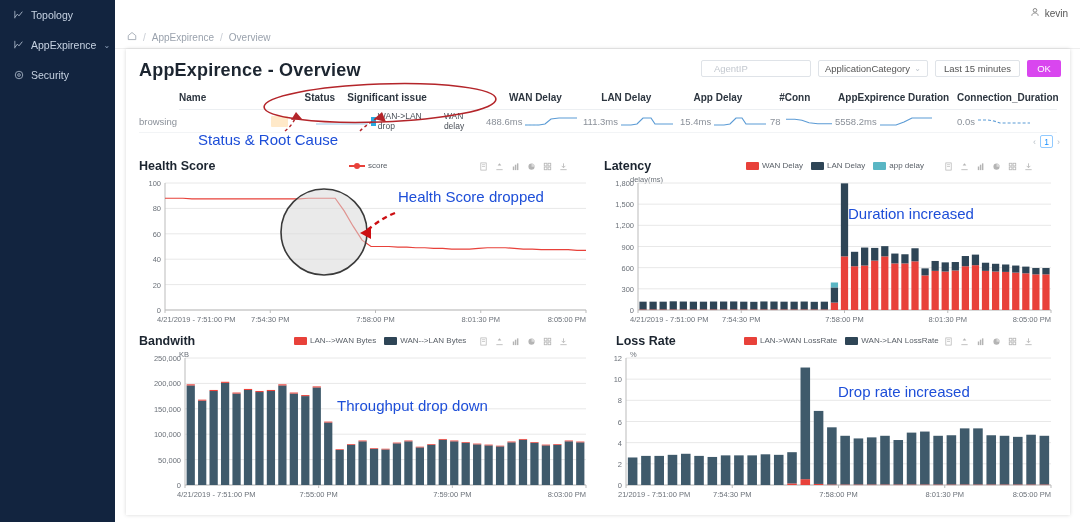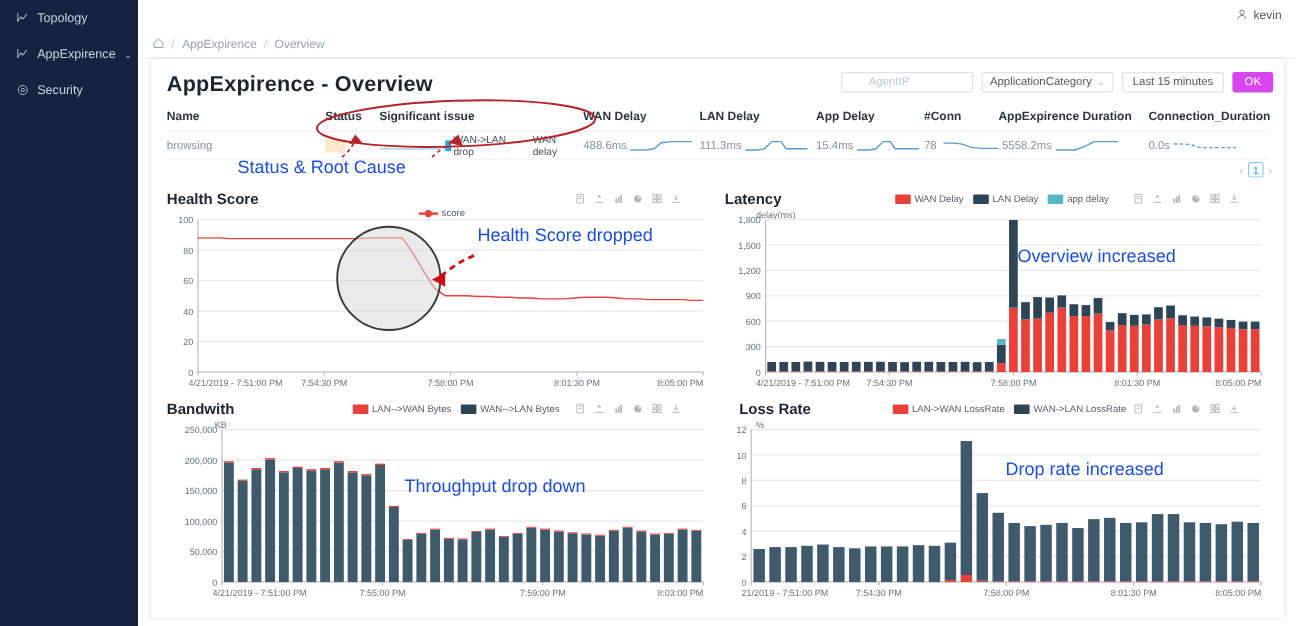--- a/index.html
+++ b/index.html
@@ -46,42 +46,42 @@
     background:#fff; box-shadow:0 0 4px rgba(0,0,0,.16);
   }
   #page-title {
     position:absolute; left:13px; top:11px;
     font-size:18px; font-weight:bold; color:#1c2530; letter-spacing:.2px;
   }
   
   #filters { position:absolute; right:9px; top:11px; display:flex; align-items:center; gap:7px; }
   .f-input {
     width:110px; height:17px; border:1px solid #dfe3e8; border-radius:2px;
-    font-size:9.5px; color:#555; padding:0 22px; background:#fff;
+    font-size:9.5px; color:#555; padding:0 12px; background:#fff;
     font-family:"Liberation Sans", sans-serif;
   }
   .f-input::placeholder { color:#c3c8cf; }
   .f-select {
     width:110px; height:17px; border:1px solid #dfe3e8; border-radius:2px;
     font-size:9.5px; color:#555; padding:0 6px; background:#fff;
     display:flex; align-items:center; justify-content:space-between;
   }
   .f-select .cd { color:#bfc5cd; font-size:8px; }
   .f-time {
     height:17px; border:1px solid #dfe3e8; border-radius:2px; background:#fff;
     font-size:9.5px; color:#555; padding:0 8px; display:flex; align-items:center;
   }
   .f-ok {
     height:17px; width:34px; border-radius:2px; background:#d946ef; color:#fff;
     font-size:9.5px; display:flex; align-items:center; justify-content:center;
   }
   
   #table { position:absolute; left:13px; top:37px; width:918px; }
   .thead, .trow { display:flex; align-items:center; }
-  .thead { height:24px; border-bottom:1px solid #eceff2; }
+  .thead { height:24px; border-bottom:1px solid #eceff2;margin-left:40px; }
   .trow  { height:23px; border-bottom:1px solid #f2f4f6; }
   .th { font-size:10px; font-weight:bold; color:#2d3640; }
   .td { font-size:9.5px; color:#8a9099; display:flex; align-items:center; gap:3px; }
   .c-name  { width:132px; }
   .c-stat  { width:45px; }
   .c-issue { width:170px; }
   .c-wan   { width:97px; }
   .c-lan   { width:97px; }
   .c-app   { width:90px; }
   .c-conn  { width:62px; }
@@ -269,21 +269,21 @@
   </div>
 
   <div id="pager">
     <span>‹</span>
     <span class="pg-num">1</span>
     <span>›</span>
   </div>
 
   <div class="panel" style="left:13px; top:110px; width:455px; height:175px;">
     <div class="p-title" style="position:absolute;left:0;top:0;">Health Score</div>
-    <div class="p-legend" style="left:210px; top:14px;">
+    <div class="p-legend" style="left:210px; top:2px;">
       <span class="lg">
         <i class="dot-line"></i>
         <span>score</span>
       </span>
     </div>
     <div class="p-tools" style="left:340px; top:2px;">
       <span><svg viewBox="0 0 10 10" width="9" height="9">
             <rect x="2" y="1" width="6" height="8" fill="none" stroke="#777" stroke-width=".8"></rect>
             <line x1="3.3" y1="3" x2="6.7" y2="3" stroke="#777" stroke-width=".7"></line>
             <line x1="3.3" y1="5" x2="6.7" y2="5" stroke="#777" stroke-width=".7"></line>
@@ -781,15 +781,15 @@
   <polygon points="382,112 374,119 386,122" fill="#b4252a"></polygon>
 
   <circle cx="324" cy="232" r="43" fill="#d9d9d9" fill-opacity="0.55" stroke="#3a3a3a" stroke-width="1.6"></circle>
 
   <path d="M395 213 C382 218 374 225 366 231" fill="none" stroke="#cc0e12" stroke-width="2.4" stroke-dasharray="5,4"></path>
   <polygon points="360,233 371,227 371,239" fill="#cc0e12"></polygon>
 </svg>
 
 <div class="anno" id="anno-status">Status &amp; Root Cause</div>
 <div class="anno" id="anno-health">Health Score dropped</div>
-<div class="anno" id="anno-latency">Overview increased</div>
+<div class="anno" id="anno-latency">Duration increased</div>
 <div class="anno" id="anno-through">Throughput drop down</div>
 <div class="anno" id="anno-drop">Drop rate increased</div>
 
 </body></html>

